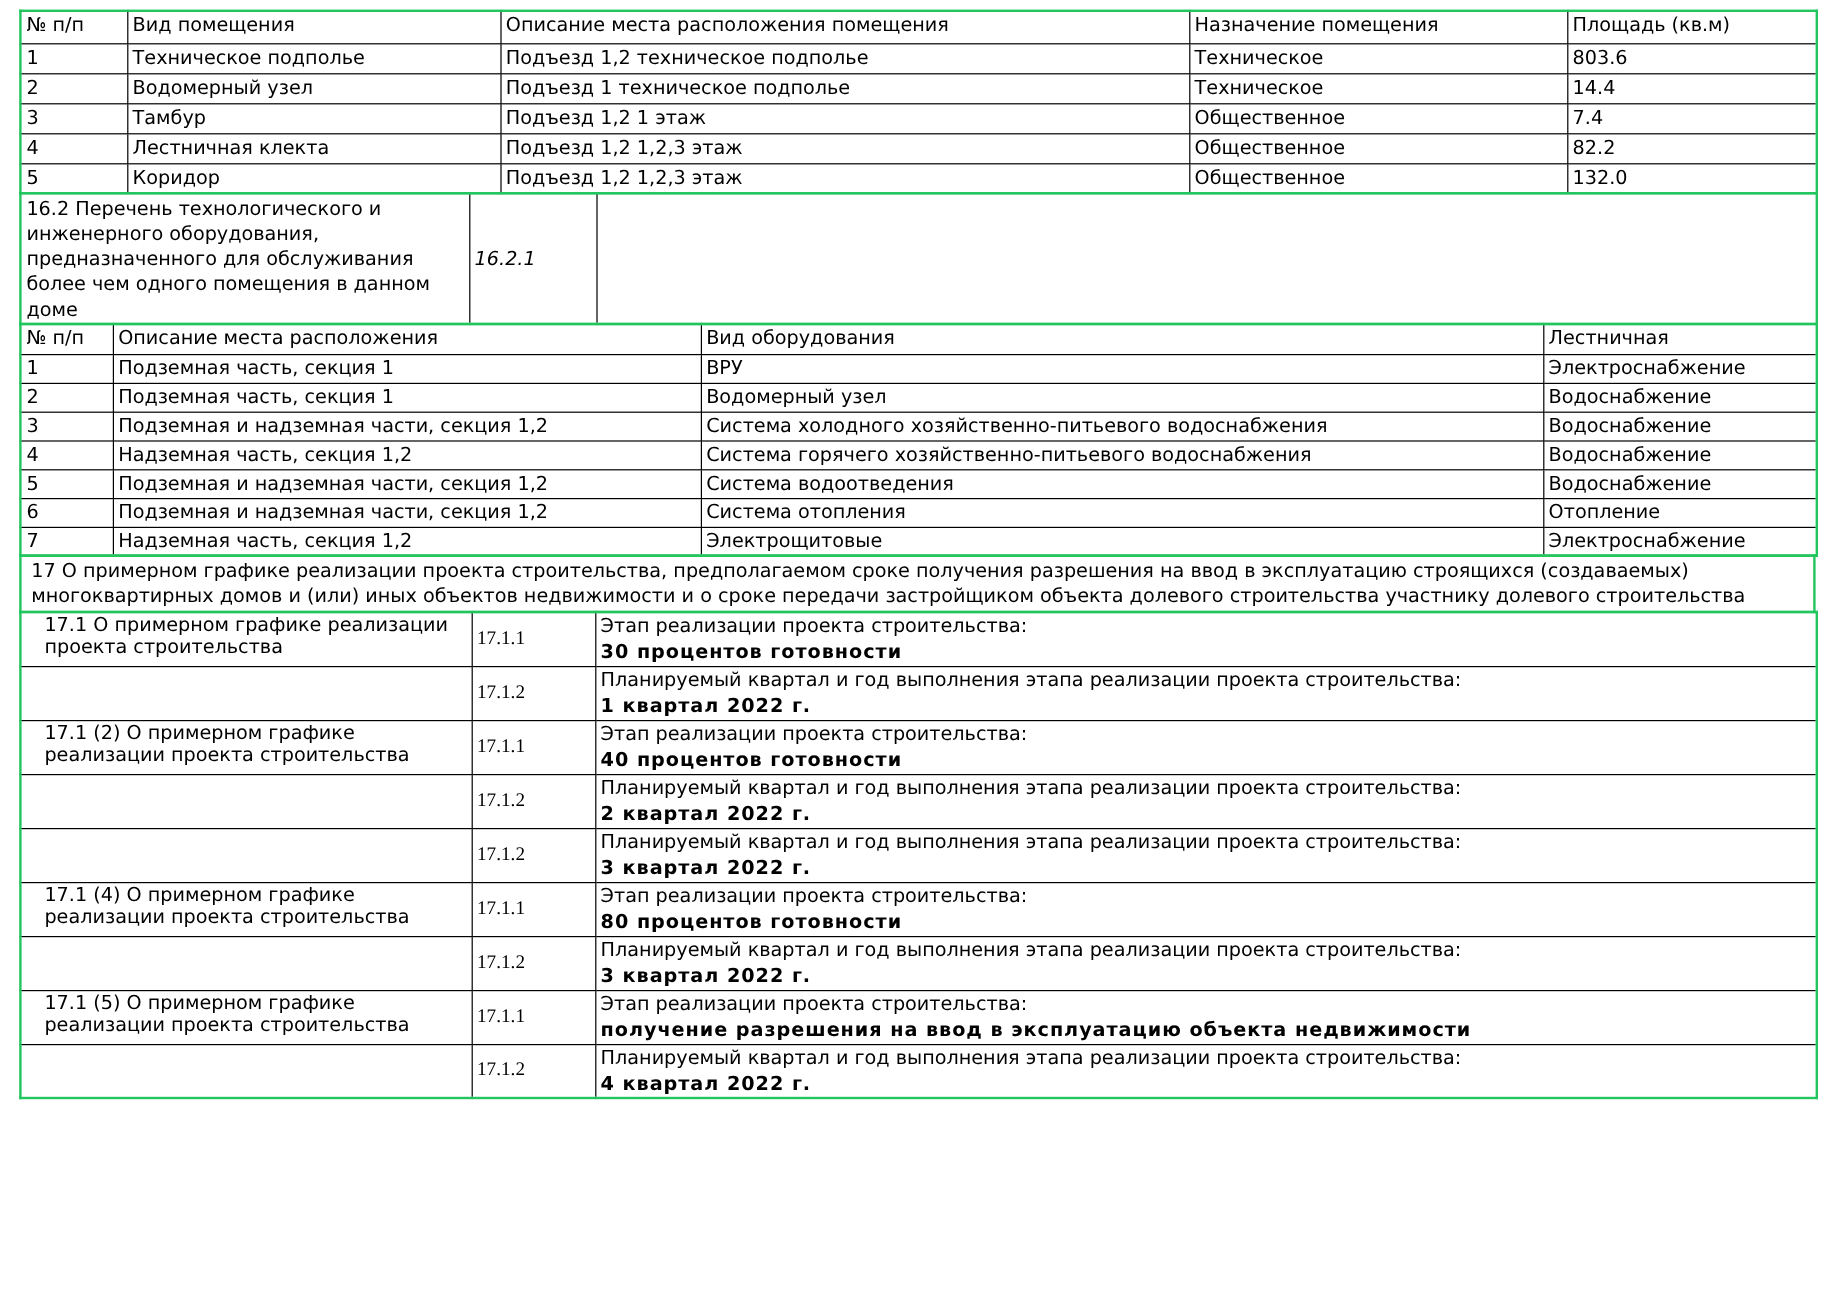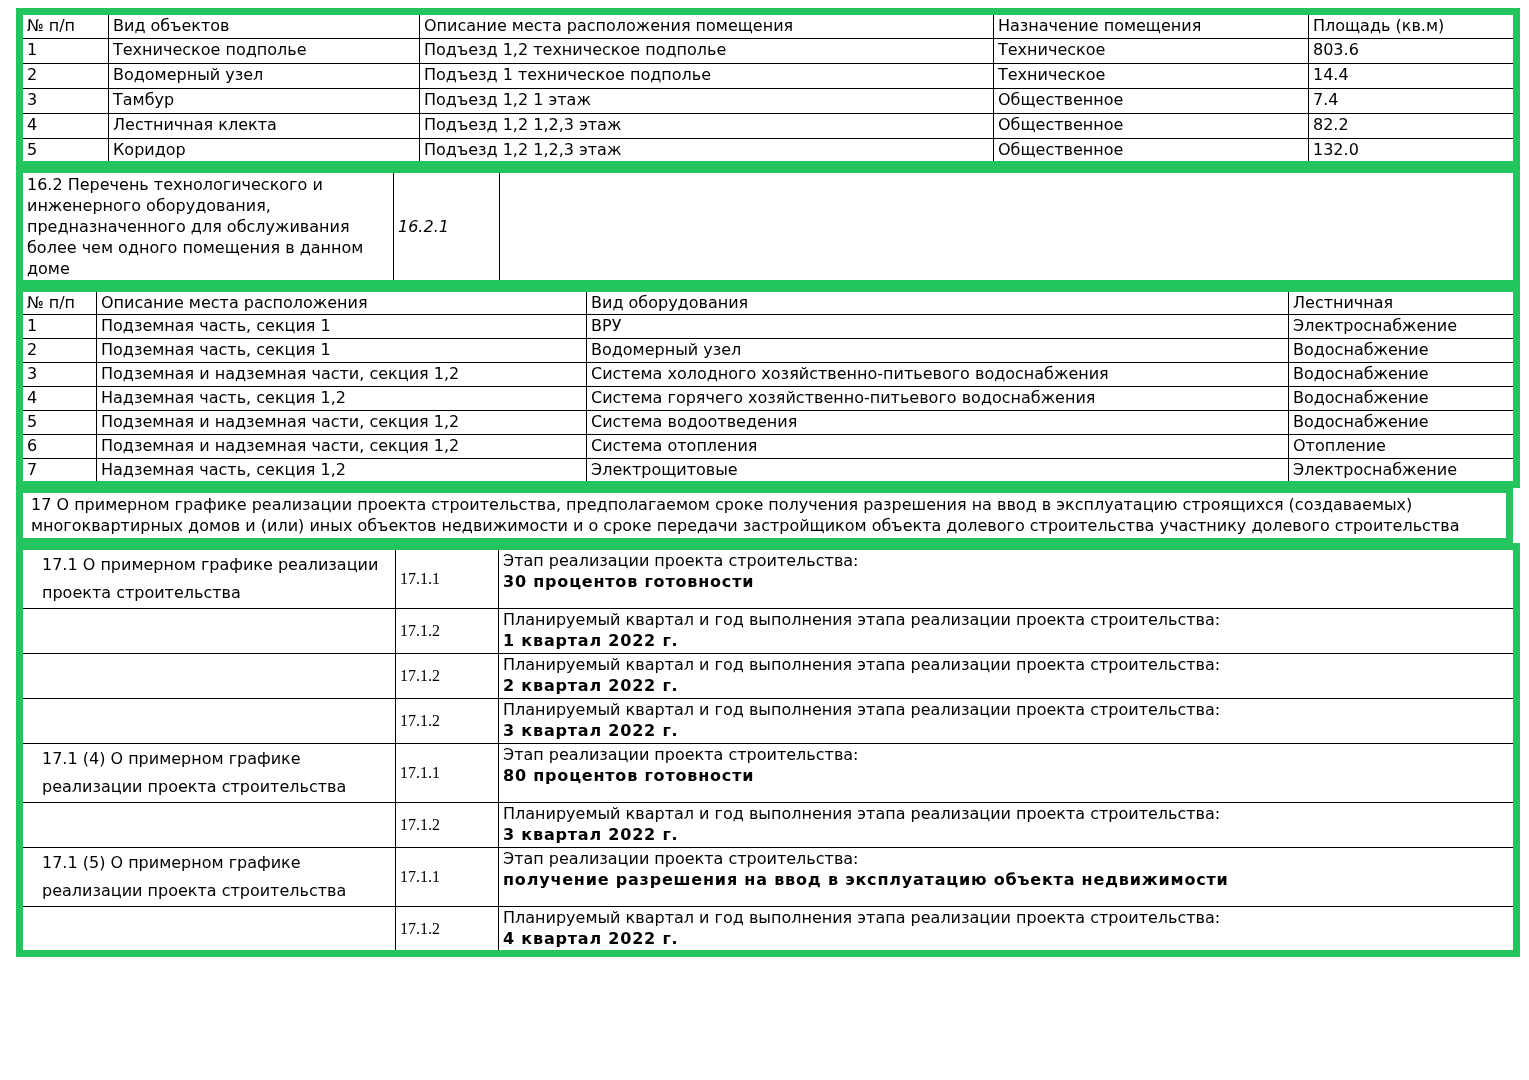--- a/index.html
+++ b/index.html
@@ -10,21 +10,21 @@
     font-family: "DejaVu Sans", "Liberation Sans", sans-serif;
     font-size: 16px;
     overflow: hidden;
   }
   .page { padding: 8px 16px 0 16px; }
 
   table {
     border-collapse: collapse;
     table-layout: fixed;
     width: 1497px;
-    border: 7px solid #22c55e;
+    border: 2px solid #22c55e;
     margin: -2px 0 0 0;
   }
   .page > table:first-of-type { margin-top: 0; }
 
   th, td {
     border: 1px solid #000;
     padding: 1px 3px 1px 4px;
     text-align: left;
     vertical-align: top;
     font-weight: normal;
@@ -41,21 +41,21 @@
   .t162 .code-cell { vertical-align: middle; font-style: italic; }
 
   
   .t2 th { height: 25px; }
   .t2 td { height: 24px; }
 
   
   .t17 td { line-height: 21px; padding: 1px 3px 2px 8px; }
 
   
-  .t171 .label-cell { line-height: 28px; padding-left: 19px; }
+  .t171 .label-cell { line-height: 18px; padding-left: 19px; }
   .t171 .code-cell { vertical-align: middle; width: 103px; font-family: Liberation Serif, serif; }
   .t171 td { height: 45px; }
   .caption { line-height: 20px; }
   .value {
     font-weight: 700;
     letter-spacing: 0.8px;
     line-height: 21px;
   }
 </style>
 </head>
@@ -67,21 +67,21 @@
     <colgroup>
       <col style="width:89px">
         <col style="width:311px">
         <col style="width:574px">
         <col style="width:315px">
         <col style="width:208px">
     </colgroup>
     <tbody>
         <tr>
       <th>№ п/п</th>
-      <th>Вид объектов</th>
+      <th>Вид помещения</th>
       <th>Описание места расположения помещения</th>
       <th>Назначение помещения</th>
       <th>Площадь (кв.м)</th>
     </tr>
     <tr>
       <td>1</td>
       <td>Техническое подполье</td>
       <td>Подъезд 1,2 техническое подполье</td>
       <td>Техническое</td>
       <td>803.6</td>
@@ -218,20 +218,28 @@
     <tr>
       <td class="label-cell"></td>
       <td class="code-cell">17.1.2</td>
       <td>
         <div class="caption">Планируемый квартал и год выполнения этапа реализации проекта строительства:</div>
         <div class="value">1 квартал 2022 г.</div>
       </td>
     </tr>
 
     <tr>
+      <td class="label-cell">17.1 (2) О примерном графике реализации проекта строительства</td>
+      <td class="code-cell">17.1.1</td>
+      <td>
+        <div class="caption">Этап реализации проекта строительства:</div>
+        <div class="value">40 процентов готовности</div>
+      </td>
+    </tr>
+    <tr>
       <td class="label-cell"></td>
       <td class="code-cell">17.1.2</td>
       <td>
         <div class="caption">Планируемый квартал и год выполнения этапа реализации проекта строительства:</div>
         <div class="value">2 квартал 2022 г.</div>
       </td>
     </tr>
 
     <tr>
       <td class="label-cell"></td>

